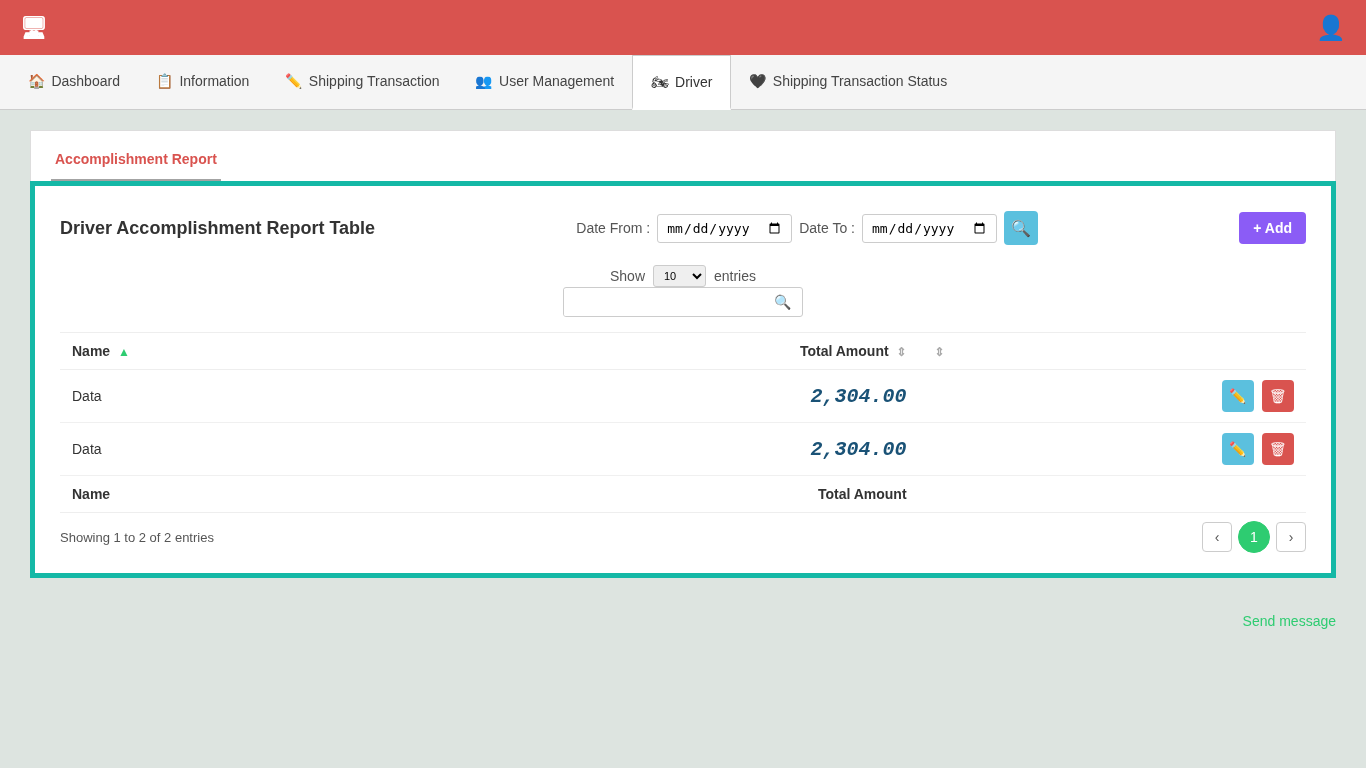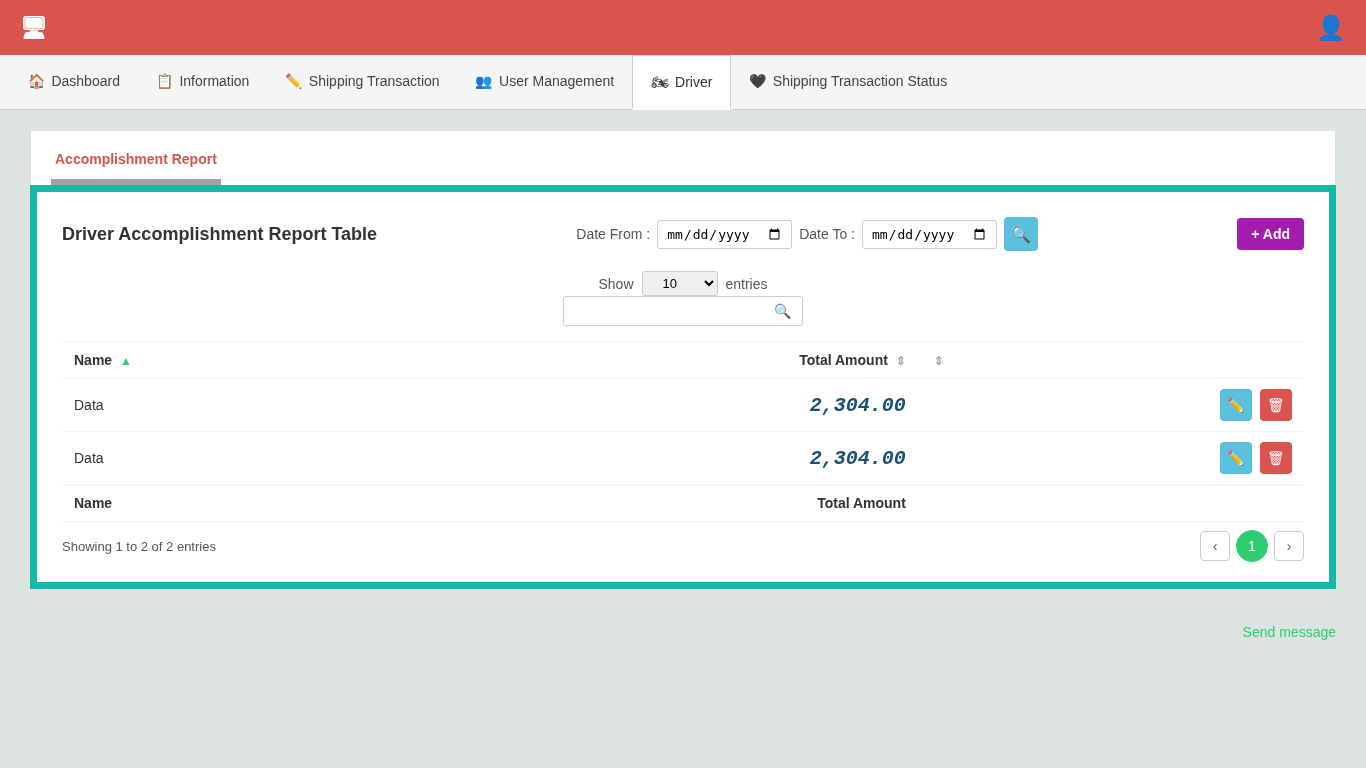--- a/index.html
+++ b/index.html
@@ -76,28 +76,28 @@
     }
     .sub-tab {
       padding: 8px 4px 12px 4px;
       cursor: pointer;
       color: #555;
       border-bottom: 2px solid transparent;
       font-size: 14px;
     }
     .sub-tab.active {
       color: #d9534f;
-      border-bottom: 6px solid #a3a3a3;
+      border-bottom: 2px solid #a3a3a3;
       font-weight: bold;
     }
 
     
     .table-card {
       background: white;
-      border: 7px solid #14b8a6;
+      border: 5px solid #14b8a6;
       padding: 25px 25px 20px 25px;
     }
 
     
     .table-header-row {
       display: flex;
       align-items: center;
       justify-content: space-between;
       margin-bottom: 20px;
       flex-wrap: wrap;
@@ -128,21 +128,21 @@
       width: 34px;
       height: 34px;
       border-radius: 4px;
       cursor: pointer;
       font-size: 16px;
       display: flex;
       align-items: center;
       justify-content: center;
     }
     .add-btn {
-      background: #a21caf;
+      background: #8b5cf6;
       color: white;
       border: none;
       padding: 8px 14px;
       border-radius: 4px;
       cursor: pointer;
       font-size: 14px;
       font-weight: bold;
     }
 
     
@@ -154,23 +154,23 @@
       flex-direction: column;
     }
     .show-entries-left {
       display: flex;
       align-items: center;
       gap: 8px;
       color: #555;
     }
     .show-entries-left select {
       border: 1px solid #ccc;
-      padding: 3px 16px;
+      padding: 3px 6px;
       border-radius: 3px;
-      font-size: 13px;
+      font-size: 11px;
     }
     .search-box {
       display: flex;
       align-items: center;
       border: 1px solid #ccc;
       border-radius: 3px;
       overflow: hidden;
     }
     .search-box input {
       border: none;

